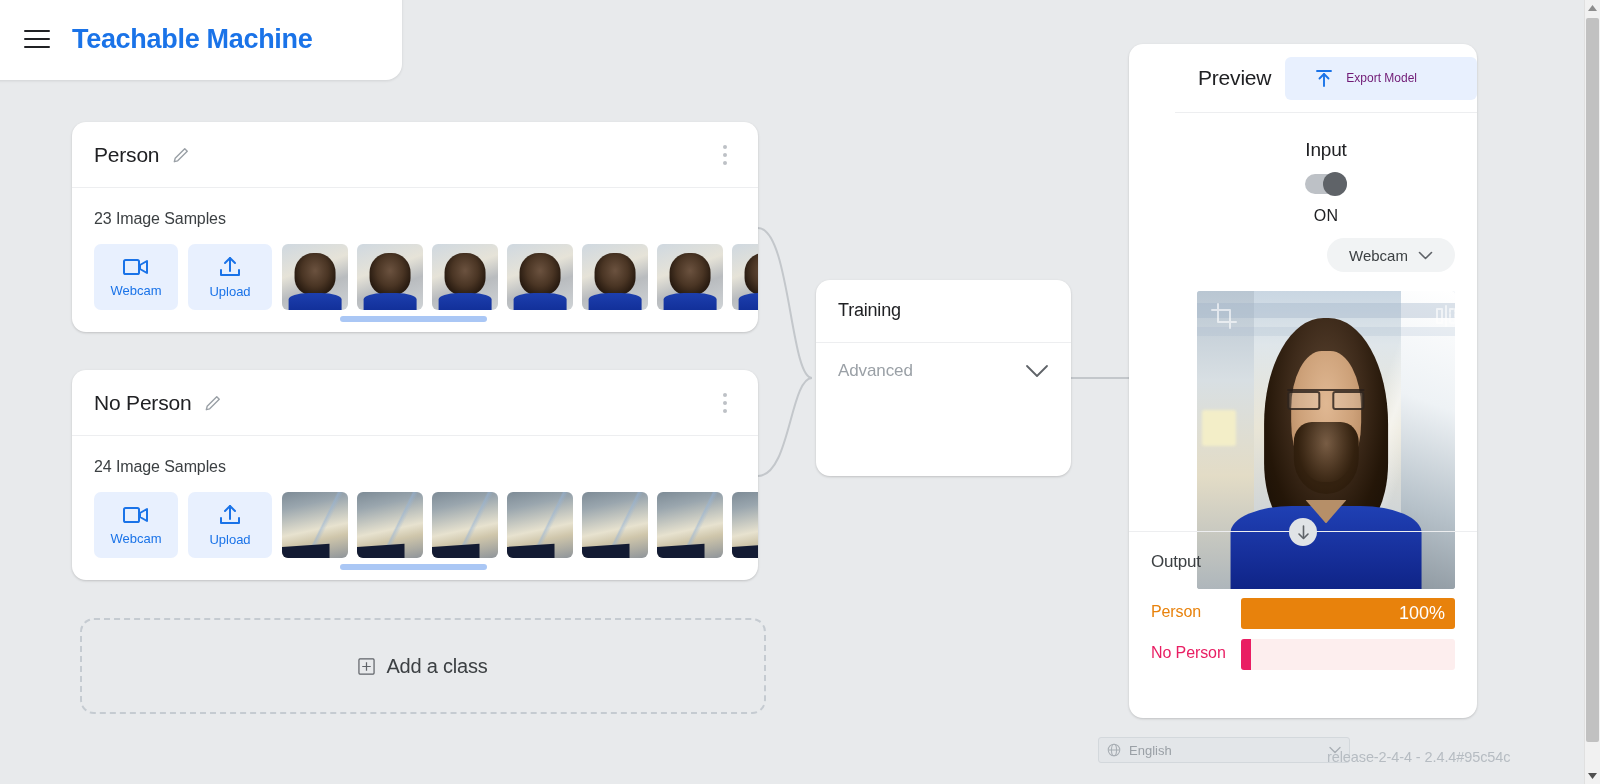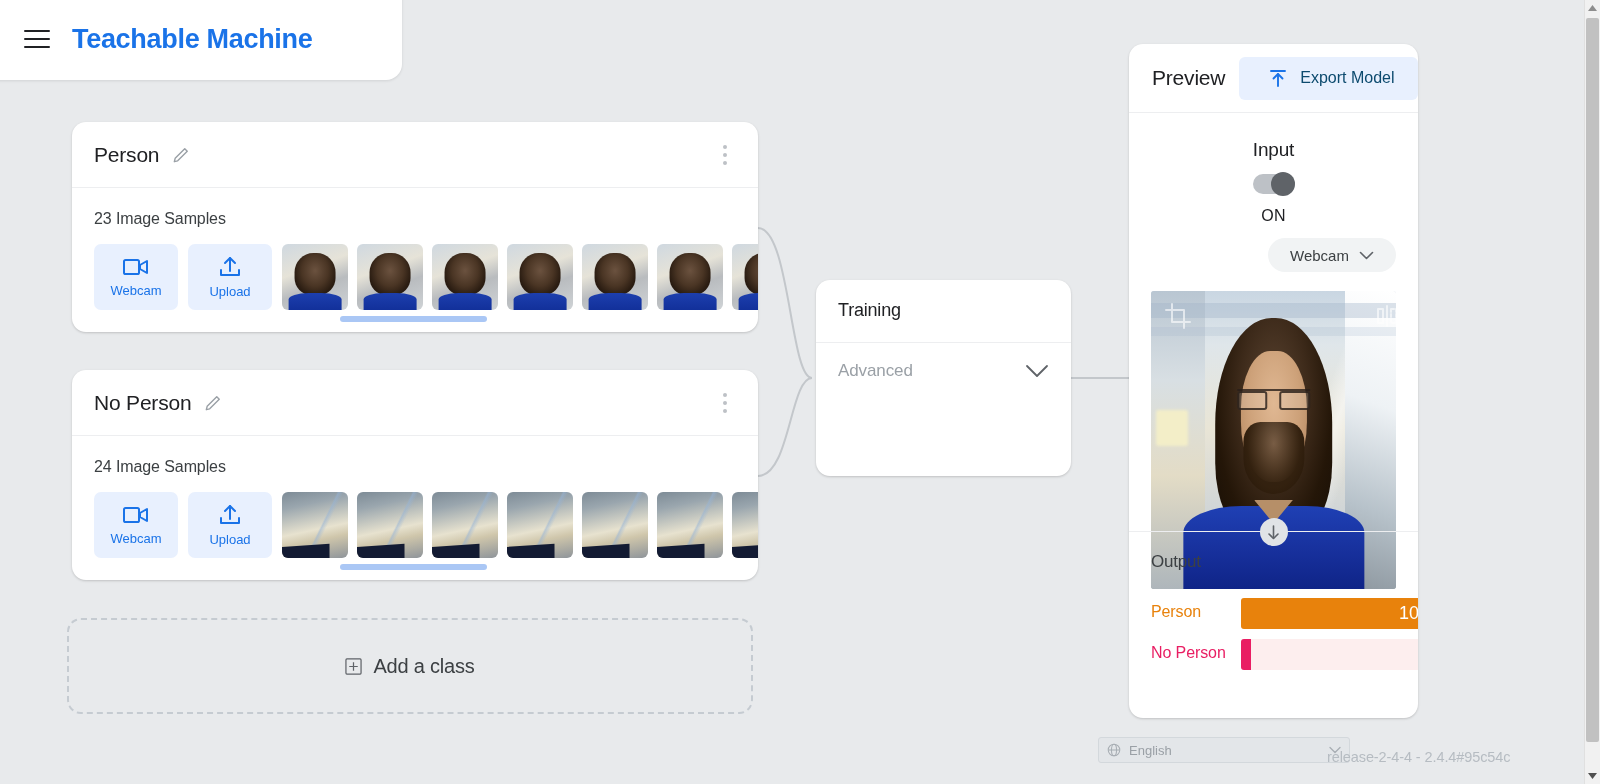--- a/index.html
+++ b/index.html
@@ -156,21 +156,21 @@
   .t-hall::after {
     content:""; position:absolute; left:0; bottom:0;
     width:72%; height:30%;
     background:#131b33;
     clip-path: polygon(14% 100%, 0 100%, 0 44%, 100% 28%, 100% 100%);
   }
 
   
   #add-class {
     position: absolute;
-    left: 67px; top: 618px;
+    left: 80px; top: 618px;
     width: 686px; height: 96px;
     border: 2px dashed #c5cbd1;
     border-radius: 14px;
     display: flex; align-items: center; justify-content: center;
     gap: 11px;
     cursor: pointer;
     z-index: 5;
   }
   #add-class .txt { font-size: 20px; color: #3c4043; letter-spacing: -0.2px; }
 
@@ -202,42 +202,43 @@
     padding: 0 22px;
     cursor: pointer;
   }
   #advanced-label { font-size: 17px; color: #9aa0a6; letter-spacing: -0.1px; }
   #advanced-chevron { margin-left: auto; }
 
   
   #preview-panel {
     position: absolute;
     left: 1129px; top: 44px;
-    width: 289px; height: 674px;
+    width: 348px; height: 674px;
     z-index: 5;
+    padding-left: 46px;
   }
   #preview-head {
     height: 69px;
     display: flex; align-items: center;
     padding: 0 0 0 23px;
     border-bottom: 1px solid #edeef0;
   }
   #preview-title { font-size: 21px; color: #202124; letter-spacing: -0.2px; }
   #export-button {
     margin-left: 14px;
     height: 43px;
     flex: 1;
     background: #e8f0fe;
     border-radius: 6px;
     display: flex; align-items: center;
     gap: 12px;
     padding-left: 29px;
     cursor: pointer;
   }
-  #export-label { font-size: 16px; color: #0c4a6e; }
+  #export-label { font-size: 12px; color: #701a75; }
 
   #input-row {
     display: flex; align-items: center;
     padding: 26px 22px 0 22px;
     gap: 13px;
     flex-direction: column;
   }
   #input-label { font-size: 19px; color: #202124; letter-spacing: -0.2px; }
   #input-toggle {
     width: 42px; height: 20px;

